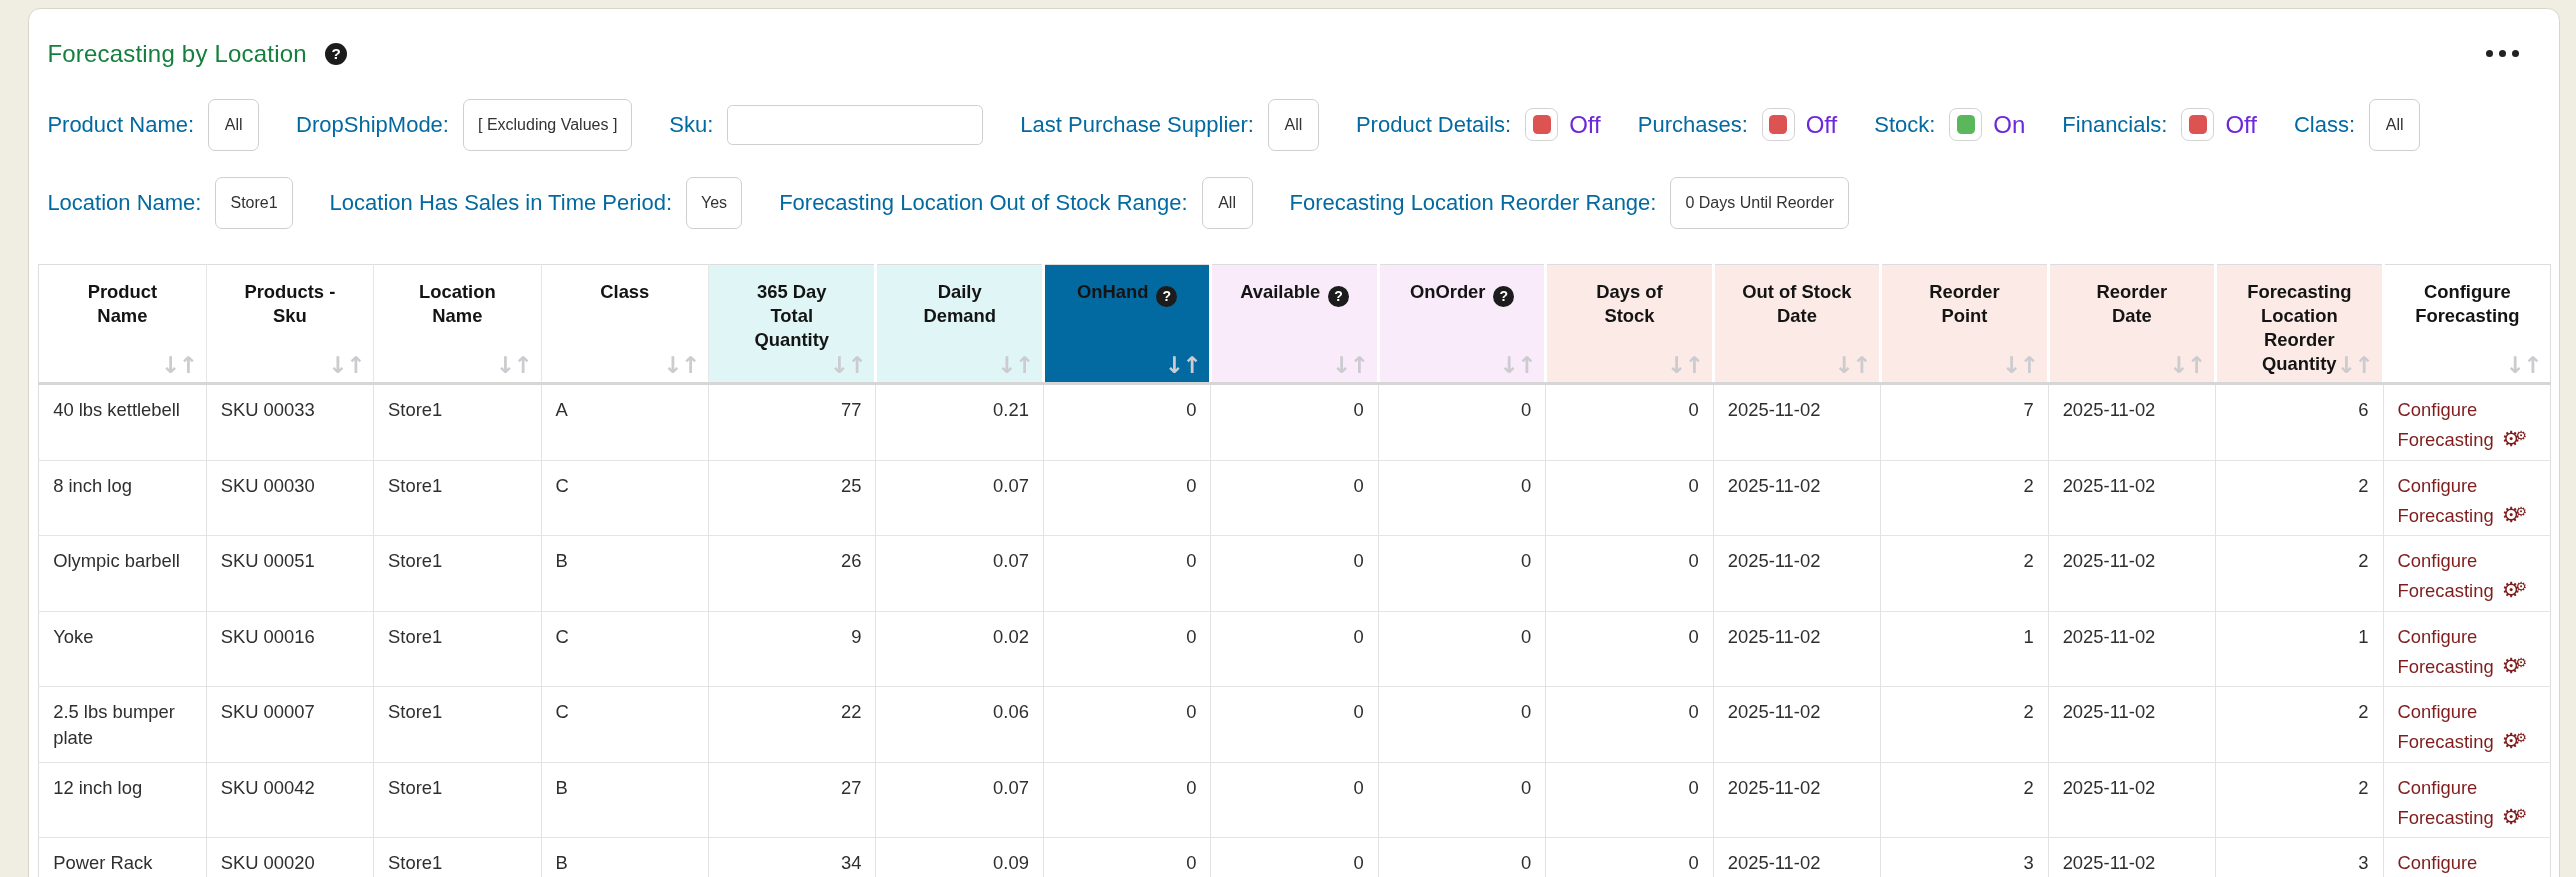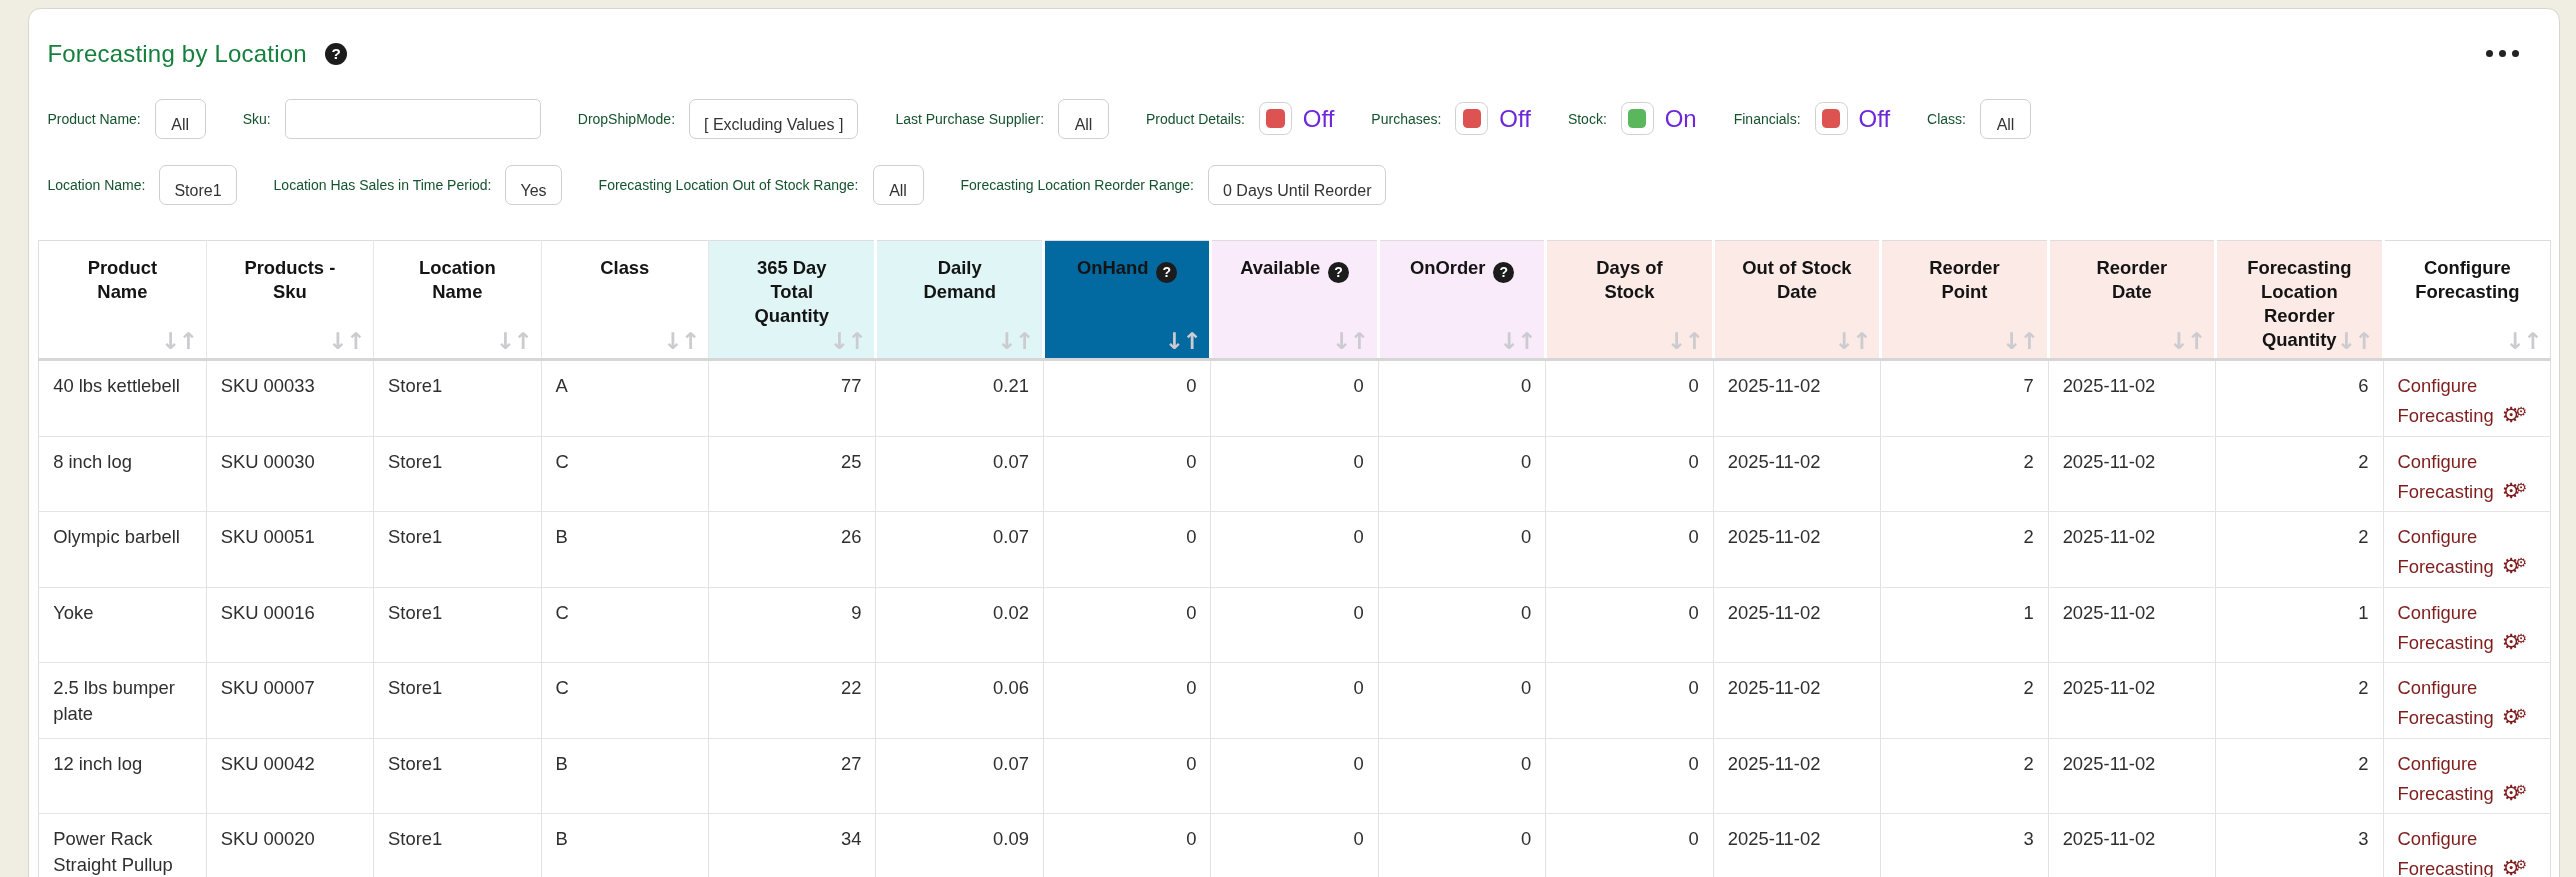--- a/index.html
+++ b/index.html
@@ -35,23 +35,23 @@
   .menu-ellipsis { margin-left: auto; margin-right: 15.3px; display: flex; gap: 6.1px; cursor: pointer; padding: 4.6px; }
   .menu-ellipsis .dot { width: 7px; height: 7px; border-radius: 50%; background: #222; }
   
   .filter-row {
     display: flex; align-items: center; gap: 37px;
     margin: 31px 9.2px 0 9.2px;
     white-space: nowrap;
   }
   .filter-row.row2 { margin-top: 26px; }
   .filter-group { display: flex; align-items: center; gap: 14px; }
-  .filter-label { font-size: 14px; color: #14532d; }
+  .filter-label { font-size: 22px; color: #0369a1; }
   .filter-btn {
-    min-width: 51px; height: 40px; padding: 16px 14px;
+    min-width: 51px; height: 52px; padding: 16px 14px;
     background: #fff; border: 1.5px solid #cfcfcf; border-radius: 7px;
     font-family: inherit; font-size: 16px; color: #333;
     cursor: pointer; white-space: nowrap;
   }
   .filter-input {
     width: 256px; height: 40px; padding: 0 10.7px;
     border: 1.5px solid #cfcfcf; border-radius: 5.4px;
     font-family: inherit; font-size: 17px; color: #333; background: #fff;
   }
   .toggle-box {
@@ -115,26 +115,26 @@
       <span class="dot"></span>
     </div>
   </div>
 
   <div class="filter-row">
       <div class="filter-group">
         <span class="filter-label">Product Name:</span>
         <button class="filter-btn">All</button>
       </div>
       <div class="filter-group">
+        <span class="filter-label">DropShipMode:</span>
+        <button class="filter-btn">[ Excluding Values ]</button>
+      </div>
+      <div class="filter-group">
         <span class="filter-label">Sku:</span>
         <input class="filter-input" type="text" value="" style="">
-      </div>
-      <div class="filter-group">
-        <span class="filter-label">DropShipMode:</span>
-        <button class="filter-btn">[ Excluding Values ]</button>
       </div>
       <div class="filter-group">
         <span class="filter-label">Last Purchase Supplier:</span>
         <button class="filter-btn">All</button>
       </div>
       <div class="filter-group">
         <span class="filter-label">Product Details:</span>
         <span class="toggle-box">
           <span class="toggle-square off"></span>
         </span>

